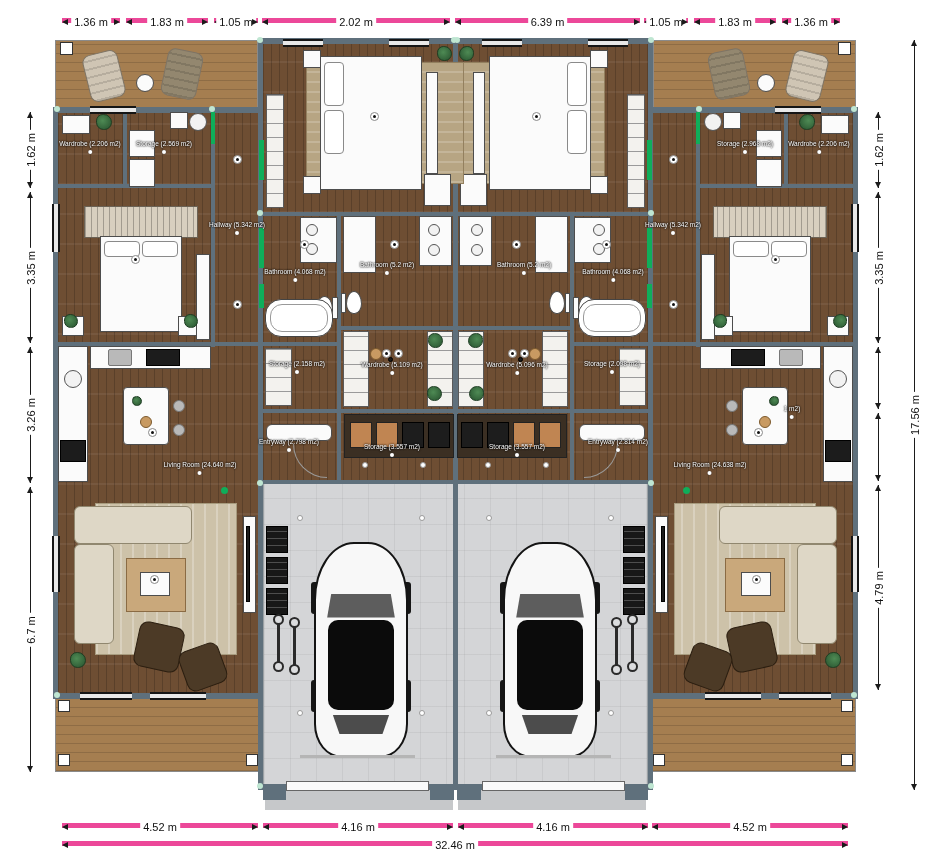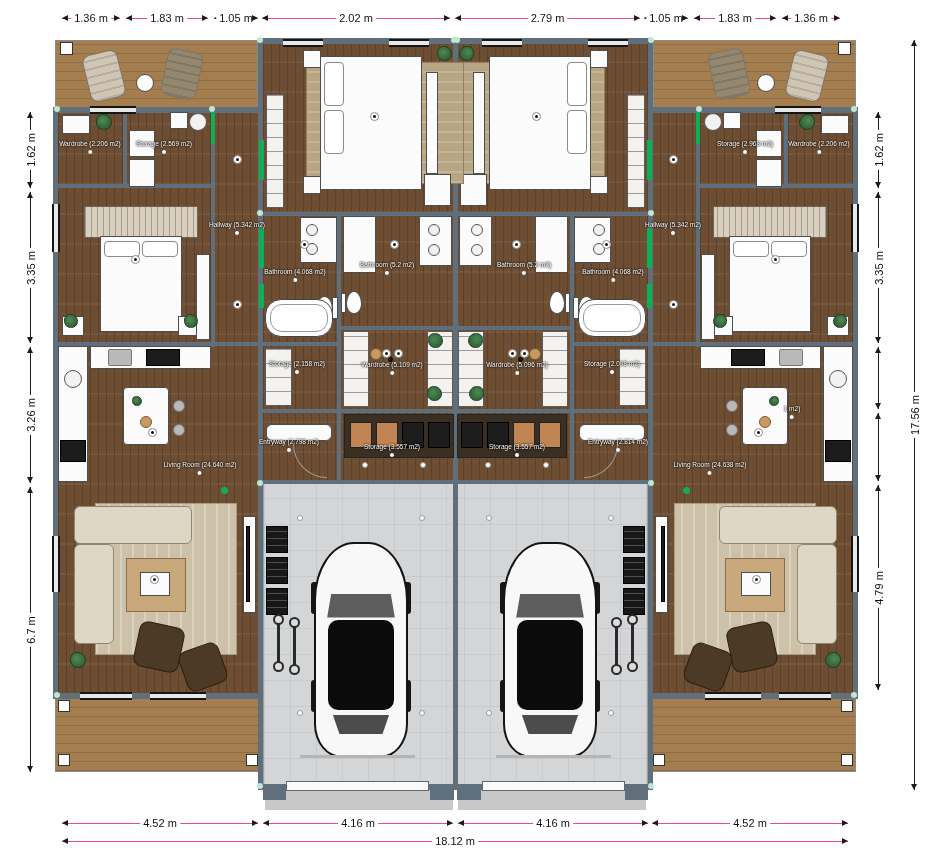--- a/index.html
+++ b/index.html
@@ -50,21 +50,21 @@
 .bw{width:11px;height:11px;border:2px solid #2a2a2a;border-radius:50%;background:rgba(255,255,255,.2);}
 .bf{width:3px;height:40px;background:#2a2a2a;margin:-2px 0;}
 .car{position:absolute;z-index:9;}
 .car .wh{position:absolute;width:9px;height:32px;background:#161616;border-radius:3px;z-index:8;}
 .car .body{position:absolute;inset:0;background:#f8f8f8;border:2px solid #141414;border-radius:40px 40px 28px 28px/58px 58px 34px 34px;z-index:9;}
 .car .ws{position:absolute;left:14%;width:72%;top:24%;height:11%;background:#5d5d5d;clip-path:polygon(6% 0,94% 0,100% 100%,0 100%);z-index:10;}
 .car .roof{position:absolute;left:15%;width:70%;top:36%;height:42%;background:#0b0b0b;border-radius:10px;z-index:10;}
 .car .rg{position:absolute;left:20%;width:60%;top:80%;height:9%;background:#4c4c4c;clip-path:polygon(0 0,100% 0,88% 100%,12% 100%);z-index:10;}
 .rl{position:absolute;transform:translate(-50%,-50%);font-size:6.5px;line-height:1.1;color:#fff;text-shadow:0 0 2px #000,0 0 2px #000;white-space:nowrap;text-align:center;z-index:30;}
 .rl::after{content:"";display:block;width:4px;height:4px;background:#fff;border-radius:50%;margin:3px auto 0;box-shadow:0 0 1px #333;}
-.dimh{position:absolute;border-top:1px solid #ec4899;z-index:40;}
+.dimh{position:absolute;border-top:5px solid #ec4899;z-index:40;}
 .dimh::before{content:"";position:absolute;left:0;top:-4px;border:3.5px solid transparent;border-right:6px solid #1b1b1b;border-left:0;}
 .dimh::after{content:"";position:absolute;right:0;top:-4px;border:3.5px solid transparent;border-left:6px solid #1b1b1b;border-right:0;}
 .dimh>span{position:absolute;left:50%;top:0;transform:translate(-50%,-55%);background:#fff;padding:0 3px;font-size:11px;line-height:1.15;color:#111;white-space:nowrap;}
 .dimv{position:absolute;border-left:1px solid #1b1b1b;z-index:40;}
 .dimv::before{content:"";position:absolute;top:0;left:-4px;border:3.5px solid transparent;border-bottom:6px solid #1b1b1b;border-top:0;}
 .dimv::after{content:"";position:absolute;bottom:0;left:-4px;border:3.5px solid transparent;border-top:6px solid #1b1b1b;border-bottom:0;}
 .dimv>span{position:absolute;top:50%;left:0;transform:translate(-50%,-50%) rotate(-90deg);background:#fff;padding:0 3px;font-size:11px;color:#111;white-space:nowrap;}
 </style>
 </head>
 <body>
@@ -478,21 +478,21 @@
     <div class="dimh" style="left:126px;top:18px;width:82px">
         <span>1.83 m</span>
       </div>
     <div class="dimh" style="left:214px;top:18px;width:44px">
         <span>1.05 m</span>
       </div>
     <div class="dimh" style="left:262px;top:18px;width:188px">
         <span>2.02 m</span>
       </div>
     <div class="dimh" style="left:455px;top:18px;width:185px">
-        <span>2.79 m</span>
+        <span>6.39 m</span>
       </div>
     <div class="dimh" style="left:644px;top:18px;width:44px">
         <span>1.05 m</span>
       </div>
     <div class="dimh" style="left:694px;top:18px;width:82px">
         <span>1.83 m</span>
       </div>
     <div class="dimh" style="left:782px;top:18px;width:58px">
         <span>1.36 m</span>
       </div>
@@ -528,17 +528,17 @@
     <div class="dimh" style="left:263px;top:823px;width:190px">
         <span>4.16 m</span>
       </div>
     <div class="dimh" style="left:458px;top:823px;width:190px">
         <span>4.16 m</span>
       </div>
     <div class="dimh" style="left:652px;top:823px;width:196px">
         <span>4.52 m</span>
       </div>
     <div class="dimh" style="left:62px;top:841px;width:786px">
-        <span>18.12 m</span>
+        <span>32.46 m</span>
       </div>
   </div>
 
 </div>
 
 </body></html>

